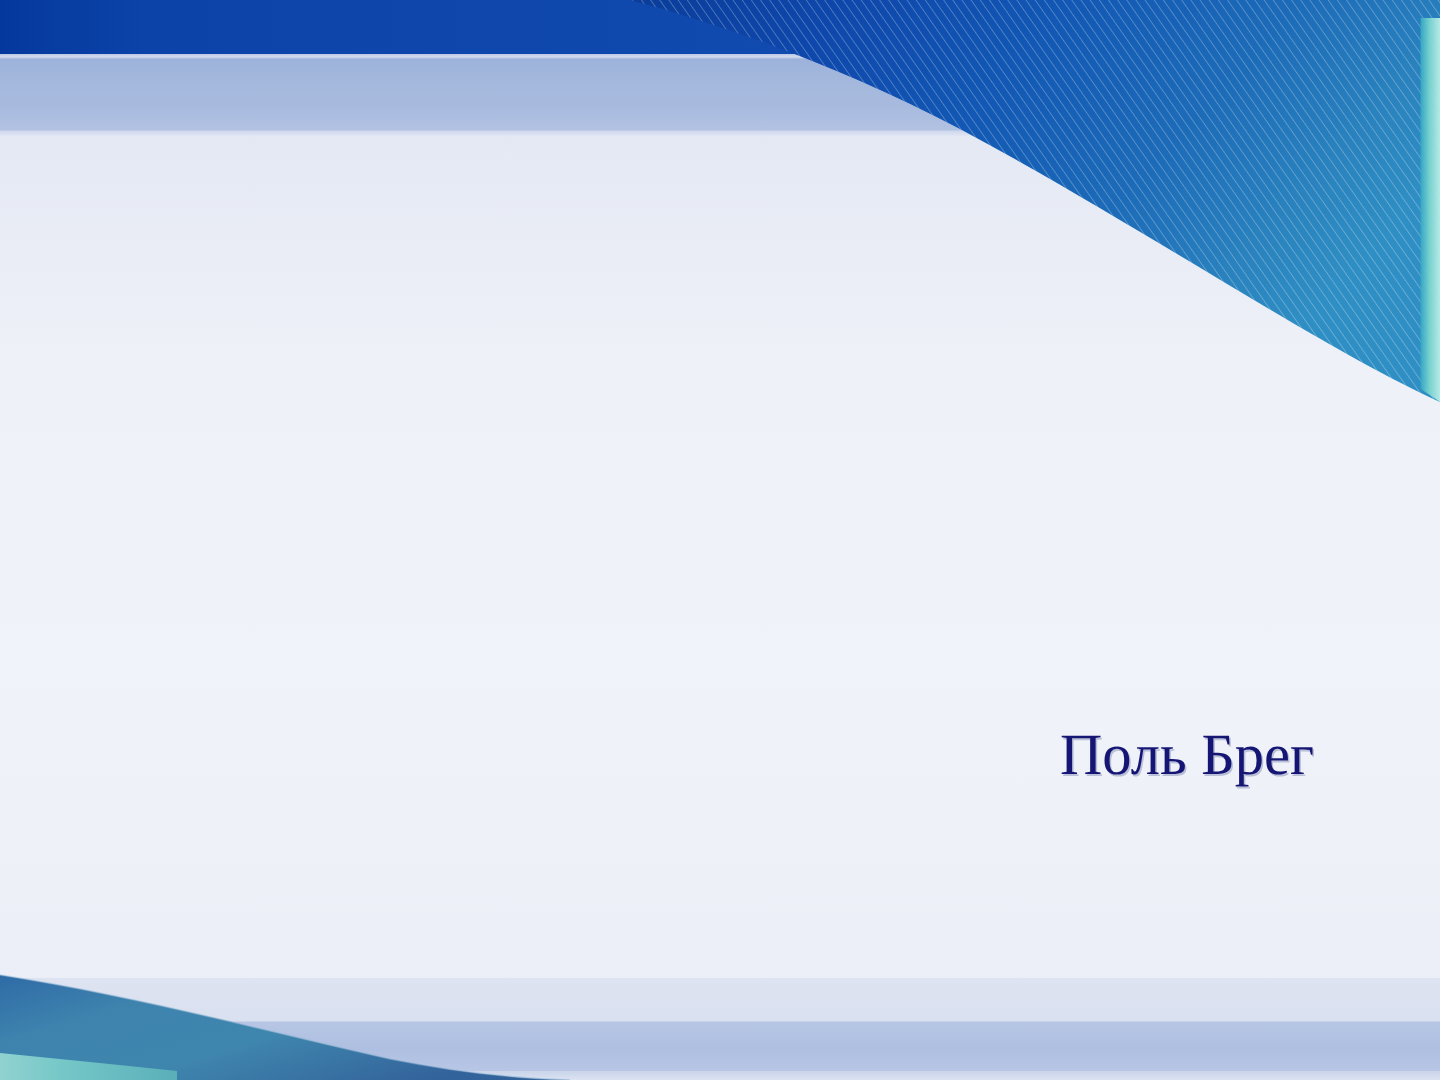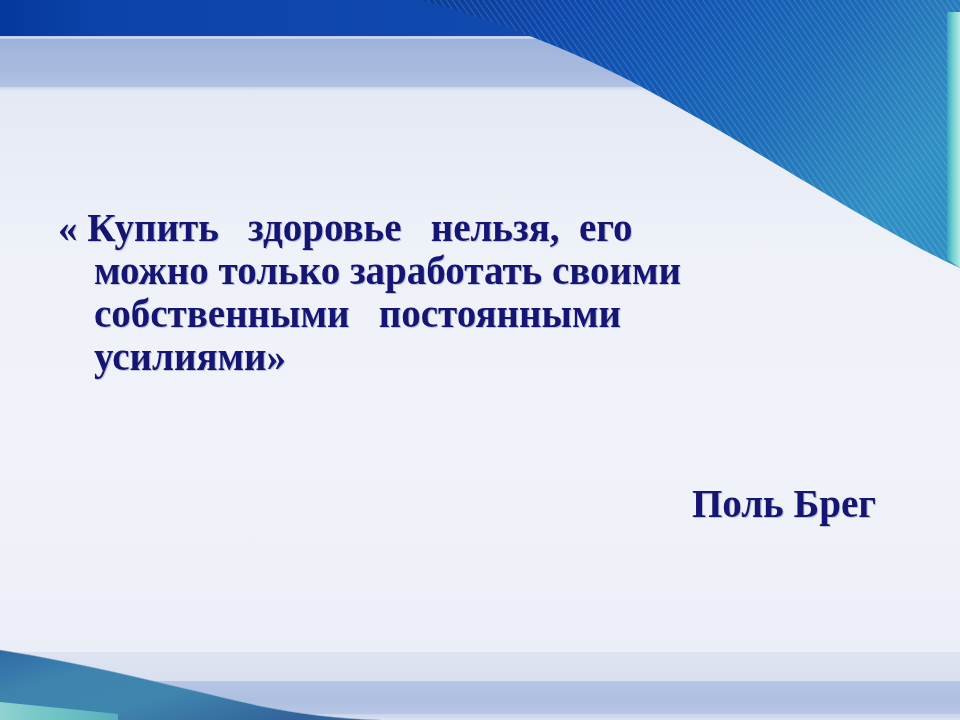--- a/index.html
+++ b/index.html
@@ -158,21 +158,21 @@
     left: 58px;
     top: 480px;
     width: 860px;
     text-align: right;
     padding-right: 42px;
     box-sizing: border-box;
     color: #151574;
     font-family: "Liberation Serif", "DejaVu Serif", serif;
     font-size: 39px;
     line-height: 48px;
-    font-weight: 700;
+    font-weight: 400;
     white-space: pre;
     text-shadow: 1px 1px 0 rgba(120,130,175,0.45);
   }
 </style>
 </head>
 <body>
 
 <div id="slide">
 
   <div class="bg-layer bg-base"></div>
@@ -236,24 +236,18 @@
         </linearGradient>
       </defs>
       <path d="M 0,30 C 90,44 180,68 260,86 C 300,94 340,99 380,100 L 0,100 Z" fill="url(#wedgeGrad)"></path>
       <path d="M 0,82 C 40,86 80,90 118,94 L 118,100 L 0,100 Z" fill="url(#wedgeMint)" opacity="0.85"></path>
       <path d="M 0,30 C 90,44 180,68 260,86 C 300,94 340,99 380,100" fill="none" stroke="#8fb6d4" stroke-width="1" opacity="0.5"></path>
     </svg>
   </div>
 
   <div class="content">
 
-    <div class="quote-block">
-      <div class="quote-line">« Купить   здоровье   нельзя,  его</div>
-      <div class="quote-line indent">можно только заработать своими</div>
-      <div class="quote-line indent">собственными   постоянными</div>
-      <div class="quote-line indent">усилиями»</div>
-    </div>
 
     <div class="attrib">Поль Брег</div>
 
   </div>
 
 </div>
 
 </body></html>

